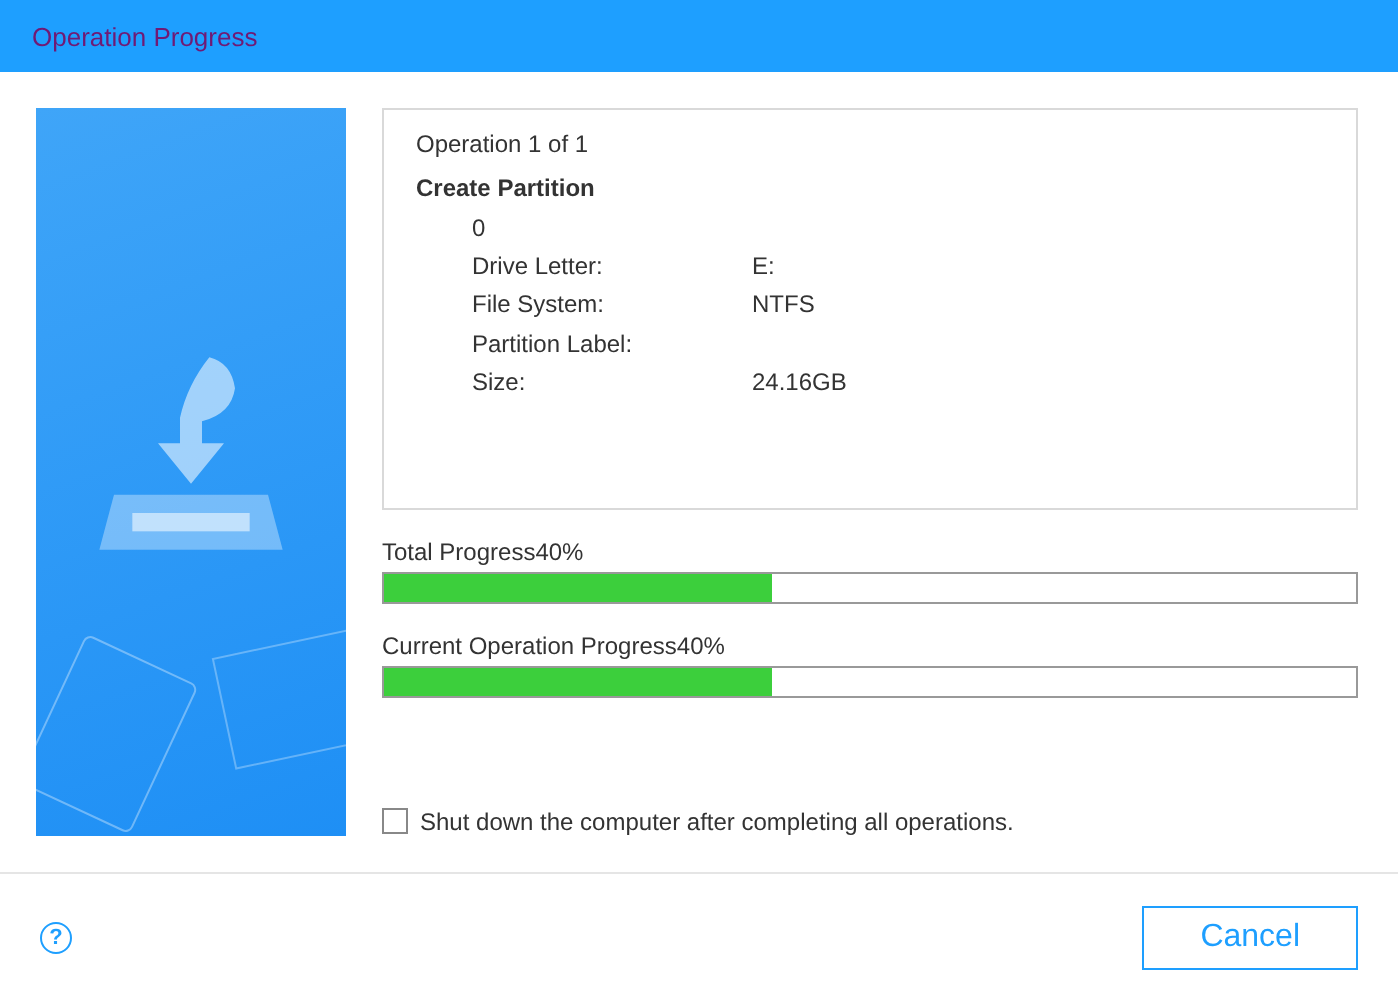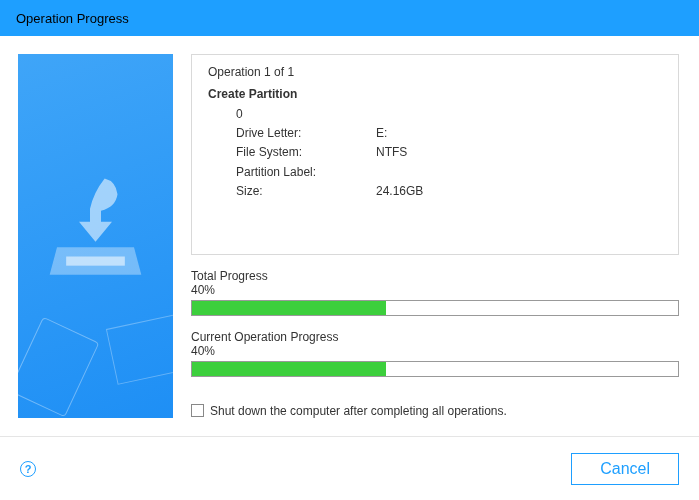--- a/index.html
+++ b/index.html
@@ -7,21 +7,21 @@
       font-family: Arial, sans-serif;
       font-size: 12px;
       color: #333;
       background: #fff;
       width: 699px;
       height: 500px;
       overflow: hidden;
     }
     .titlebar {
       background: #1e9fff;
-      color: #000000;
+      color: #701a75;
       padding: 10px 16px;
       font-size: 13px;
       height: 36px;
       display: flex;
       align-items: center;
     }
     .content-area {
       display: flex;
       height: 400px;
     }
@@ -78,21 +78,20 @@
     .kv-list { padding-left: 28px; }
     .kv-row { display: flex; line-height: 1.6; }
     .kv-key { width: 140px; }
     .kv-val { }
     .progress-section { margin-top: 14px; }
     .progress-header {
       display: flex;
       justify-content: flex-start;
       font-size: 12px;
       margin-bottom: 3px;
-      flex-direction: column;
     }
     .progress-bar {
       height: 16px;
       border: 1px solid #999;
       background: #fff;
       position: relative;
     }
     .progress-fill {
       height: 100%;
       background: #3ccf3c;

